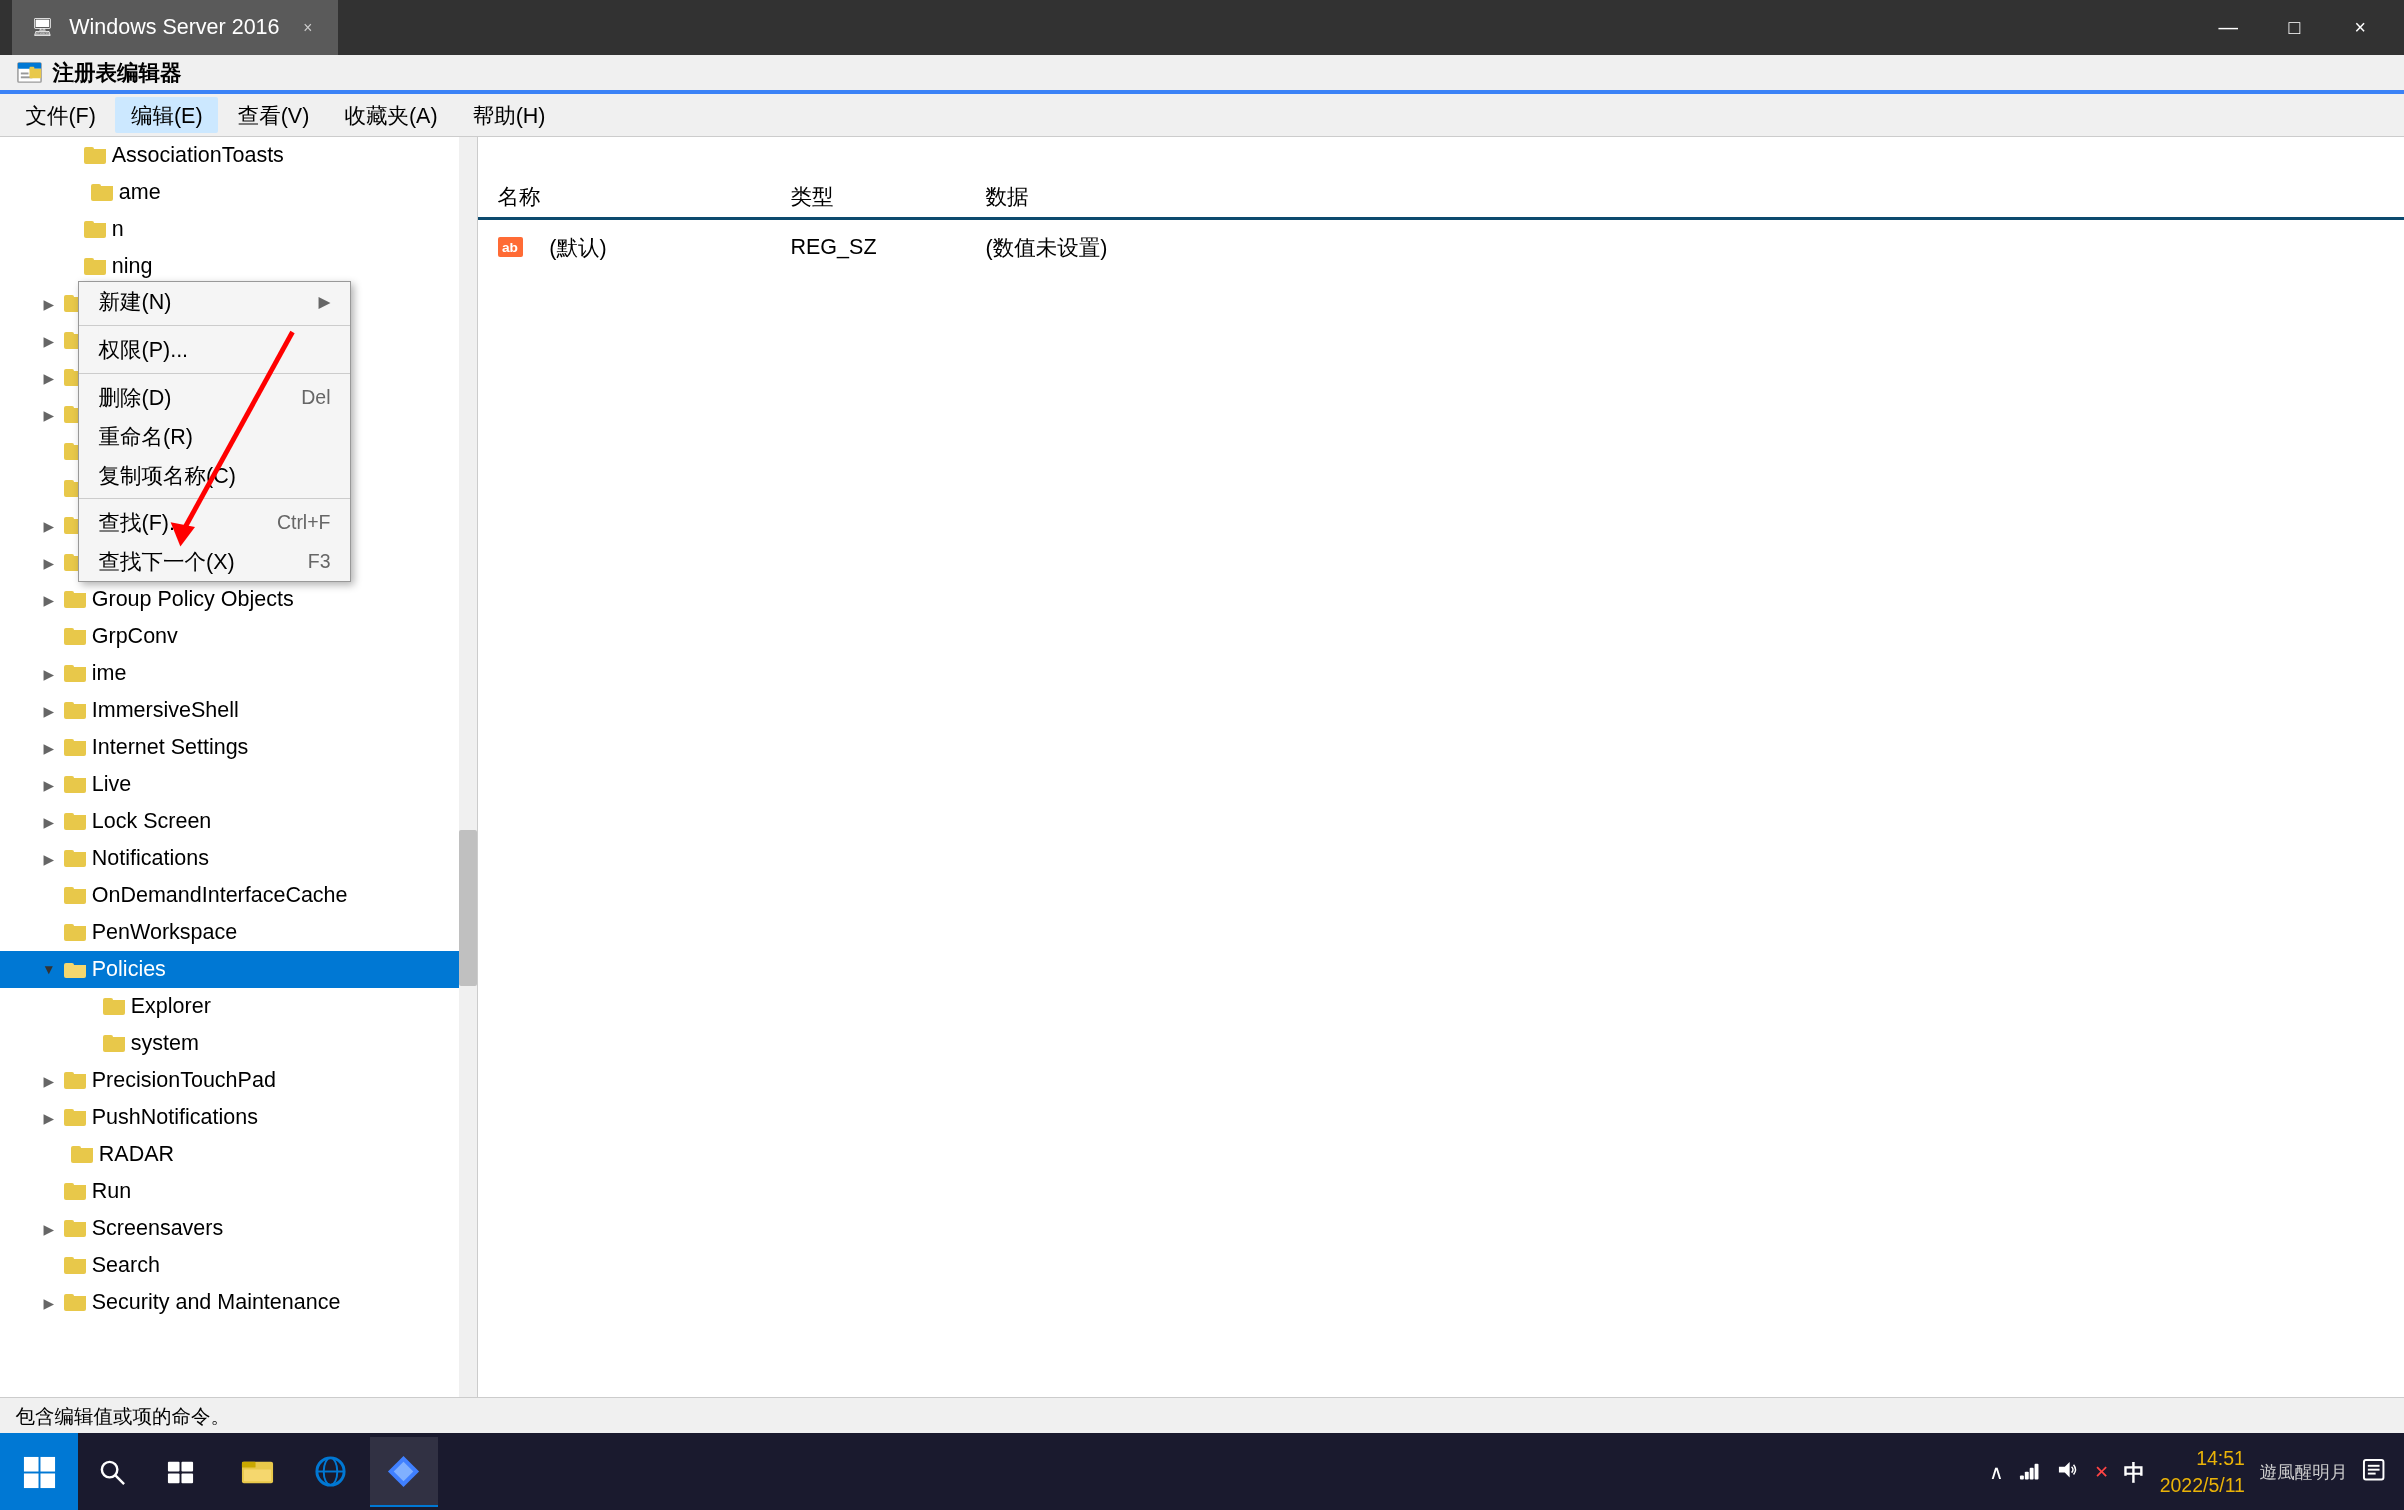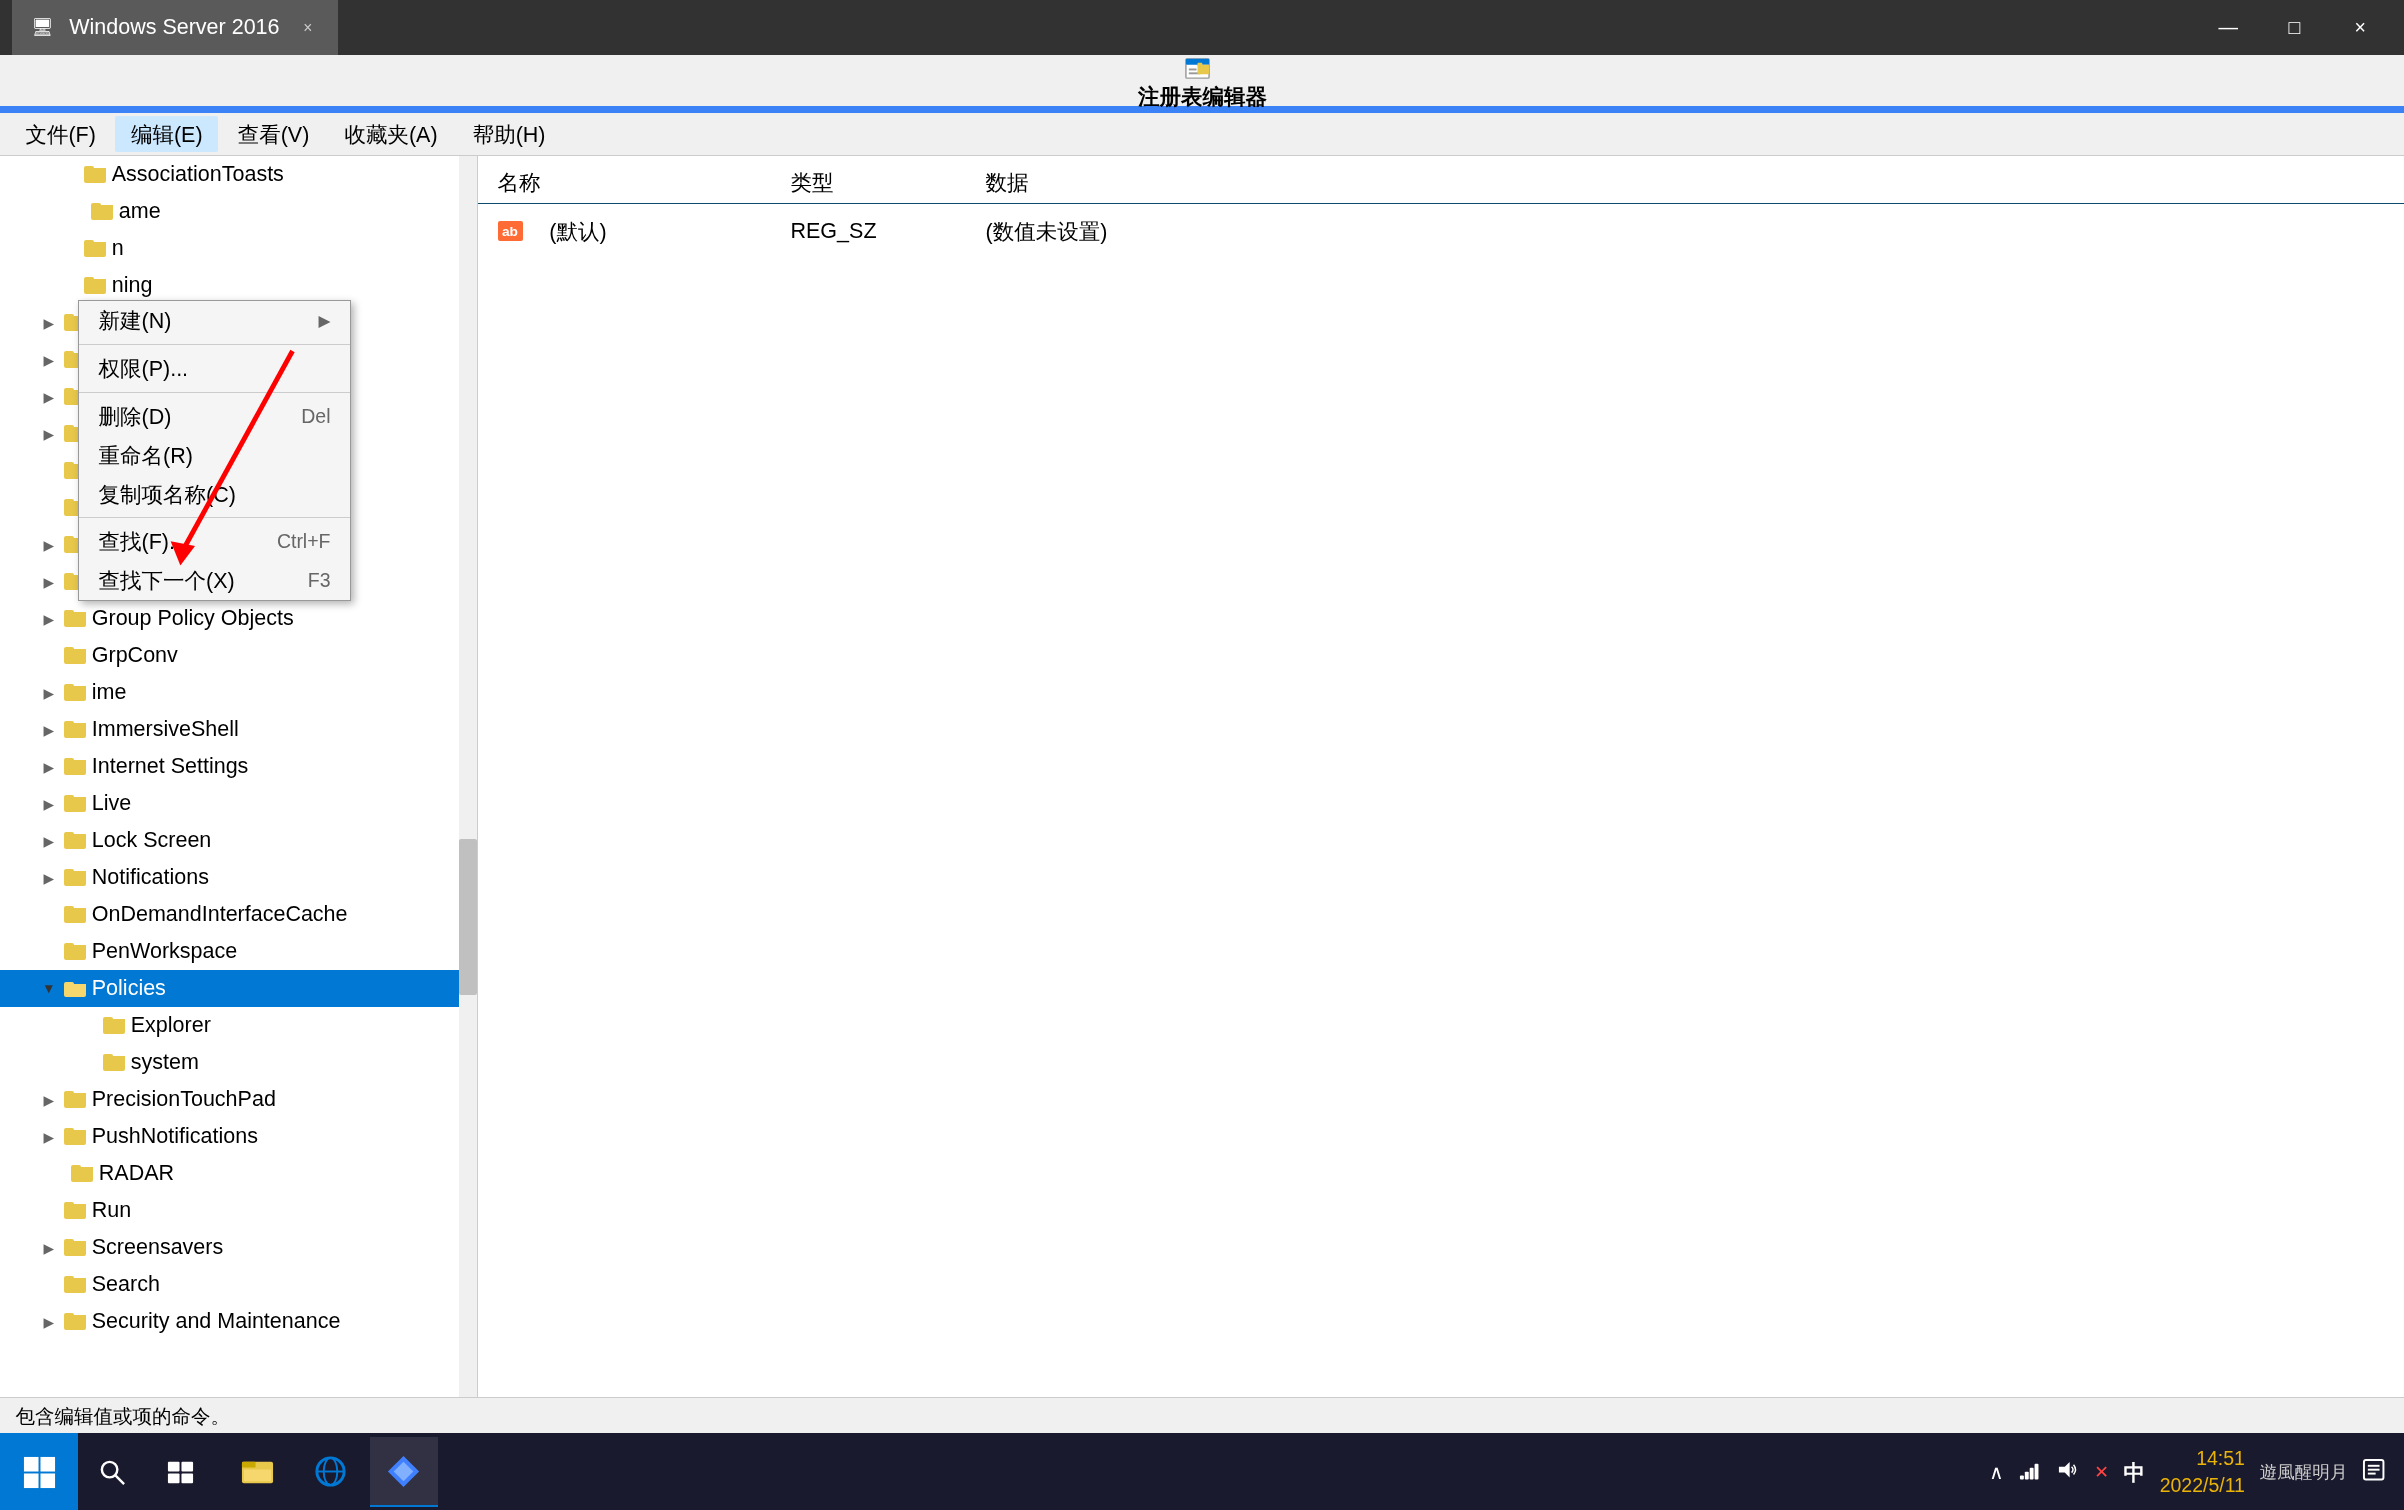--- a/index.html
+++ b/index.html
@@ -152,28 +152,27 @@
       display: flex;
       align-items: center;
       justify-content: center;
       color: white;
       font-size: 19.5px;
       cursor: pointer;
     }
 
     
     .app-title-bar {
-      height: 58px;
+      height: 39px;
       background: #f0f0f0;
       display: flex;
       align-items: center;
       padding: 0 15.6px;
-      border-bottom: 7px solid #3b82f6;
-      flex-shrink: 0;
-      flex-direction: column;
+      border-bottom: 4px solid #3b82f6;
+      flex-shrink: 0;
     }
     .app-title-icon { width: 27px; height: 27px; margin-right: 9.8px; }
     .app-title-text { font-size: 21.5px; font-weight: bold; color: #000; }
 
     
     .menu-bar {
       height: 43px;
       background: #f0f0f0;
       display: flex;
       align-items: center;
@@ -246,24 +245,25 @@
     
     .right-panel {
       flex: 1;
       background: #fff;
       display: flex;
       flex-direction: column;
       overflow: hidden;
     }
     .right-header {
       display: flex;
-      border-bottom: 1px solid #0c4a6e;
-      padding: 6px 0 0 0;
+      border-bottom: 3px solid #0c4a6e;
+      padding: 24px 0 0 0;
       background: #fff;
       flex-shrink: 0;
+      margin-top: 15px;
     }
     .col-header {
       font-size: 21.5px;
       font-weight: normal;
       padding: 5.9px 19.5px;
       color: #000;
     }
     .col-name { width: 293px; }
     .col-type { width: 195px; }
     .col-data { flex: 1; }

